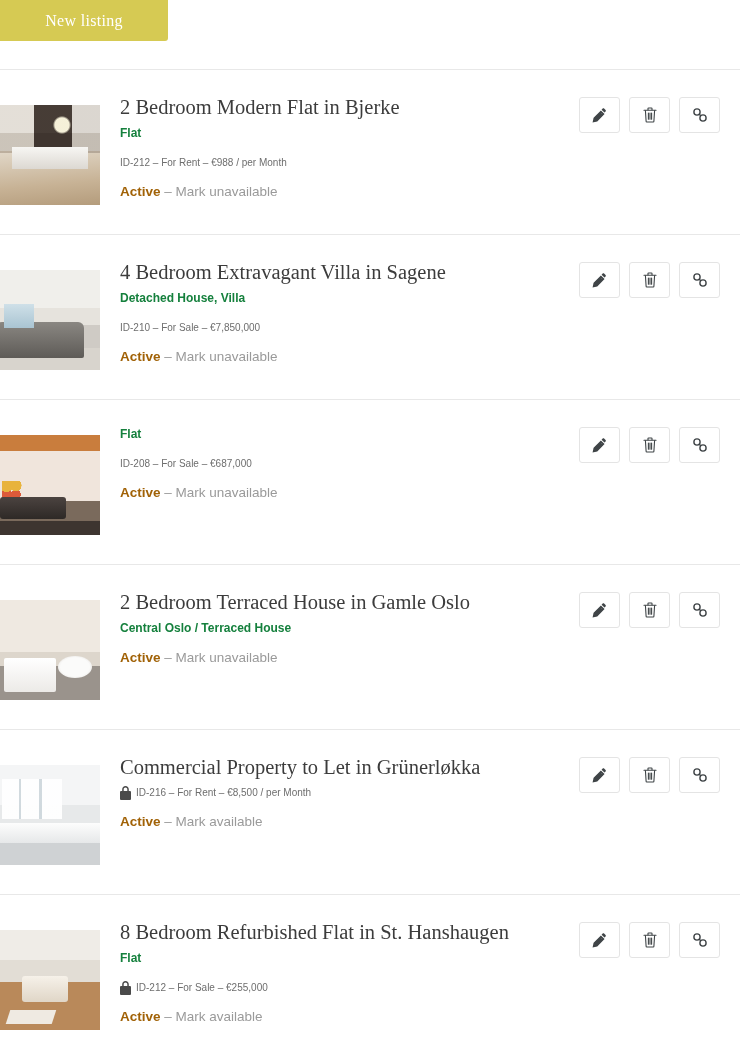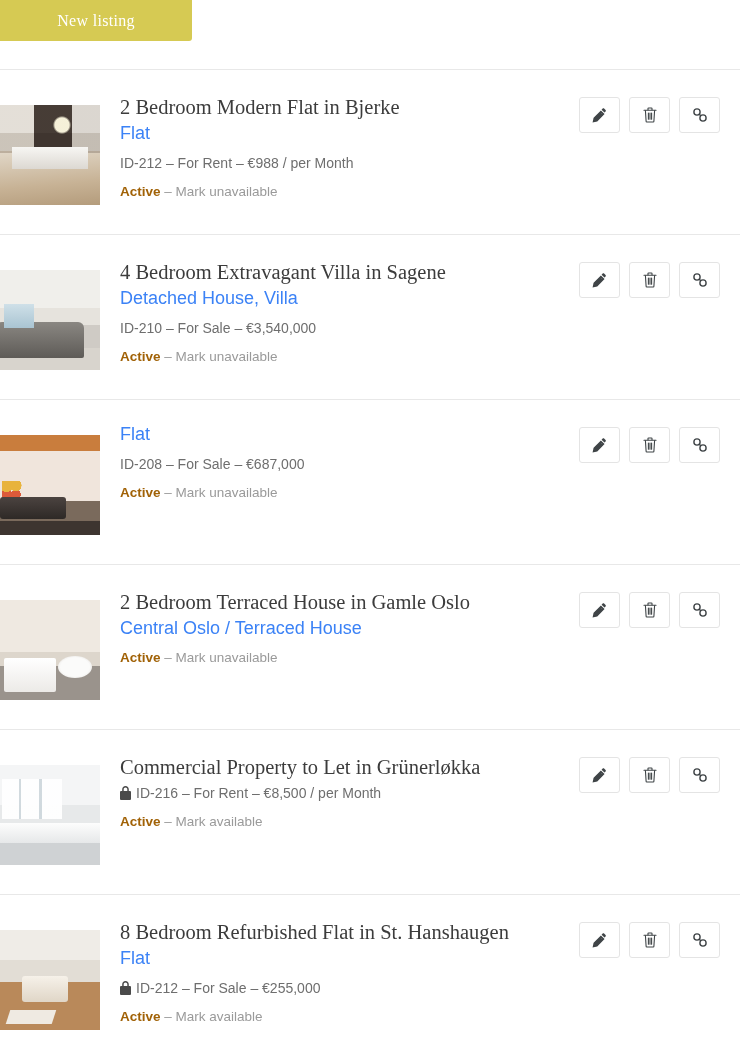--- a/index.html
+++ b/index.html
@@ -24,21 +24,21 @@
   
   .topbar {
     position: relative;
     height: 70px;
     border-bottom: 1px solid #e8e8e8;
   }
   .new-listing-btn {
     position: absolute;
     left: 0;
     top: 0;
-    width: 192px;
+    width: 168px;
     height: 41px;
     background: #d6ca53;
     color: #ffffff;
     border: none;
     border-radius: 0 0 3px 0;
     font-family: "Liberation Serif", serif;
     font-size: 16px;
     letter-spacing: 0.3px;
     cursor: pointer;
     display: flex;
@@ -78,28 +78,29 @@
     font-family: "Liberation Serif", serif;
     font-size: 20.5px;
     line-height: 26px;
     color: #3c3c3c;
     margin: 0 0 3px 0;
     font-weight: normal;
     white-space: nowrap;
   }
 
   .subtype {
-    font-size: 18px;
+    font-size: 12px;
     line-height: 20px;
-    color: #3b82f6;
+    color: #15803d;
     margin: 0 0 10px 0;
+    font-weight: bold;
   }
 
   .meta {
-    font-size: 14px;
+    font-size: 10px;
     line-height: 20px;
     color: #6e6e6e;
     margin: 0 0 9px 0;
     display: flex;
     align-items: center;
     gap: 4px;
   }
 
   .lock-icon {
     display: inline-block;
@@ -318,21 +319,21 @@
     </div>
   </div>
 
   <div class="listing">
     <div class="thumb img-b"></div>
     <div class="info">
       <h3 class="title">4 Bedroom Extravagant Villa in Sagene</h3>
       <div class="subtype">Detached House, Villa</div>
       <div class="meta">
 
-        <span class="meta-text">ID-210 – For Sale – €3,540,000</span>
+        <span class="meta-text">ID-210 – For Sale – €7,850,000</span>
       </div>
       <div class="status">
         <span class="active">Active</span>
         <span class="mark"> – Mark unavailable</span>
       </div>
     </div>
     <div class="actions">
       <button class="act-btn">
         <span>
           <svg width="15" height="15" viewBox="0 0 16 16" fill="#3f4447" xmlns="http://www.w3.org/2000/svg">

